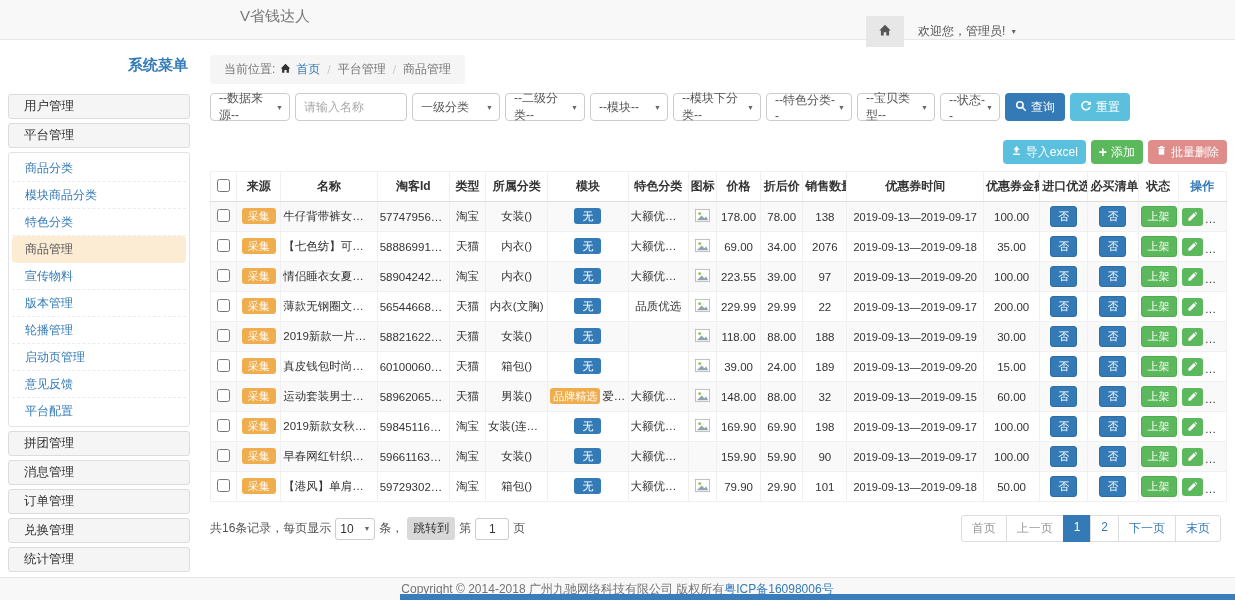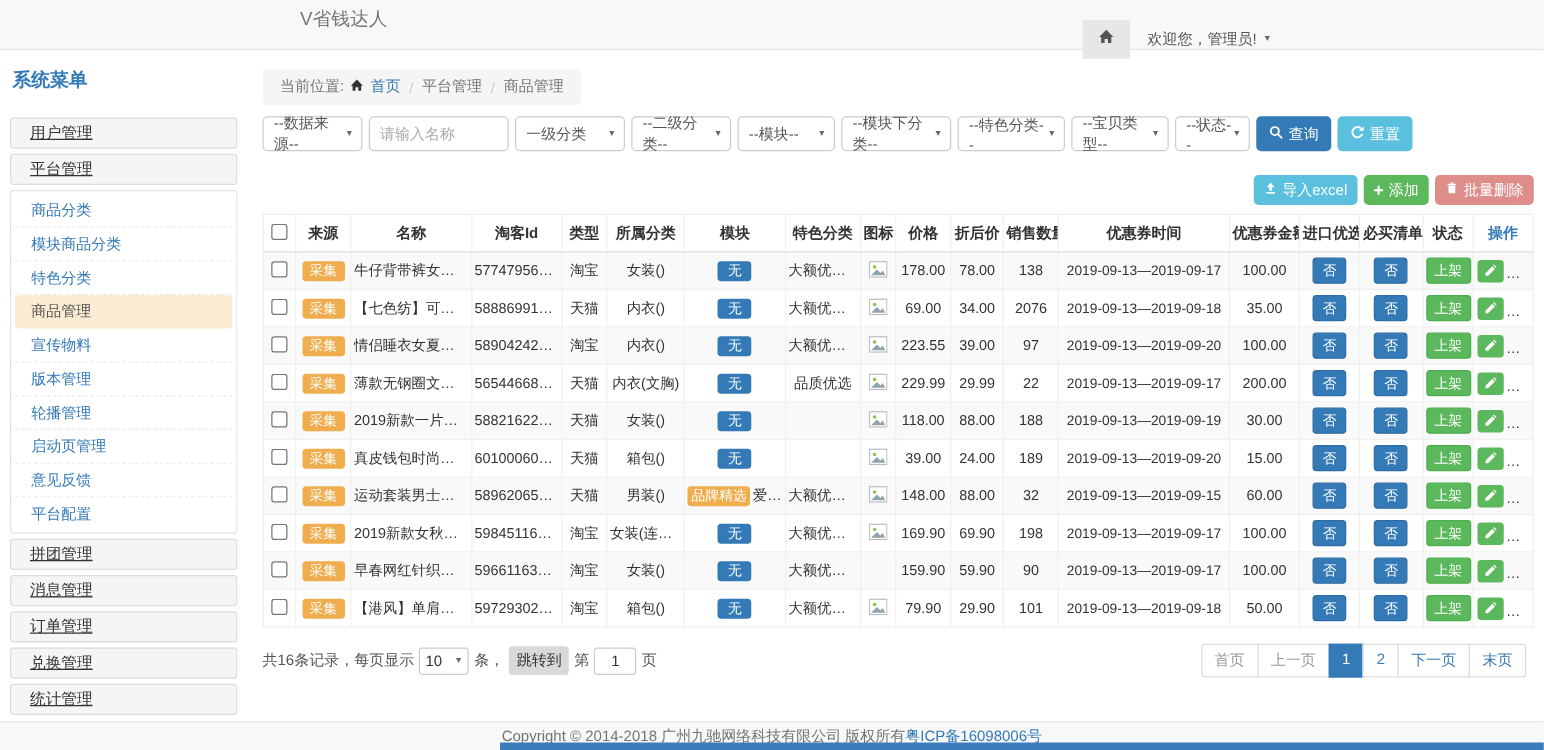--- a/index.html
+++ b/index.html
@@ -12,23 +12,23 @@
   .topbar-right { position:absolute; left:866px; top:0; height:31px; display:flex; align-items:center;margin-top:16px; }
   .home-block { width:38px; height:31px; background:#e7e7e7; display:flex; align-items:center; justify-content:center; cursor:pointer; }
   .welcome { font-size:12px; color:#555; padding:0 14px; cursor:pointer; display:flex; align-items:center; gap:5px; }
   .caret-s { font-size:7px; color:#666; }
 
   
   .layout { display:flex; height:537px; overflow:hidden; }
 
   
   .sidebar { width:182px; margin-left:8px; padding-top:16px; flex-shrink:0; overflow:hidden; }
-  .sidebar-title { color:#337ab7; font-size:15px; font-weight:bold; line-height:18px; margin:0 2px 20px 2px; }
+  .sidebar-title { color:#337ab7; font-size:15px; font-weight:bold; line-height:18px; margin:0 2px 20px 2px;text-align:right; }
   .menu-top { padding:5px 15px; line-height:13px; font-size:12.5px; color:#333; background:#f5f5f5;
-    border:1px solid #dcdcdc; border-radius:3px; margin-bottom:4px; cursor:pointer;text-decoration:underline; }
+    border:1px solid #dcdcdc; border-radius:3px; margin-bottom:4px; cursor:pointer; }
   .menu-sub-group { border:1px solid #e3e3e3; border-radius:3px; margin-bottom:4px; background:#fff; padding:2px 3px; }
   .menu-sub { padding:6px 13px; line-height:14px; font-size:12px; color:#337ab7; border-bottom:1px dashed #ececec; cursor:pointer; }
   .menu-sub:last-child { border-bottom:none; }
   .menu-sub.active { background:#fcecd4; border-radius:4px; color:#555; border-bottom-color:transparent; }
 
   
   .main { flex:1; padding:15px 8px 0 20px; min-width:0; }
   .breadcrumb { display:inline-flex; align-items:center; gap:5px; background:#f5f5f5; border-radius:4px;
     padding:6px 14px; font-size:12px; color:#777; }
   .breadcrumb a { color:#337ab7; text-decoration:none; cursor:pointer; }

